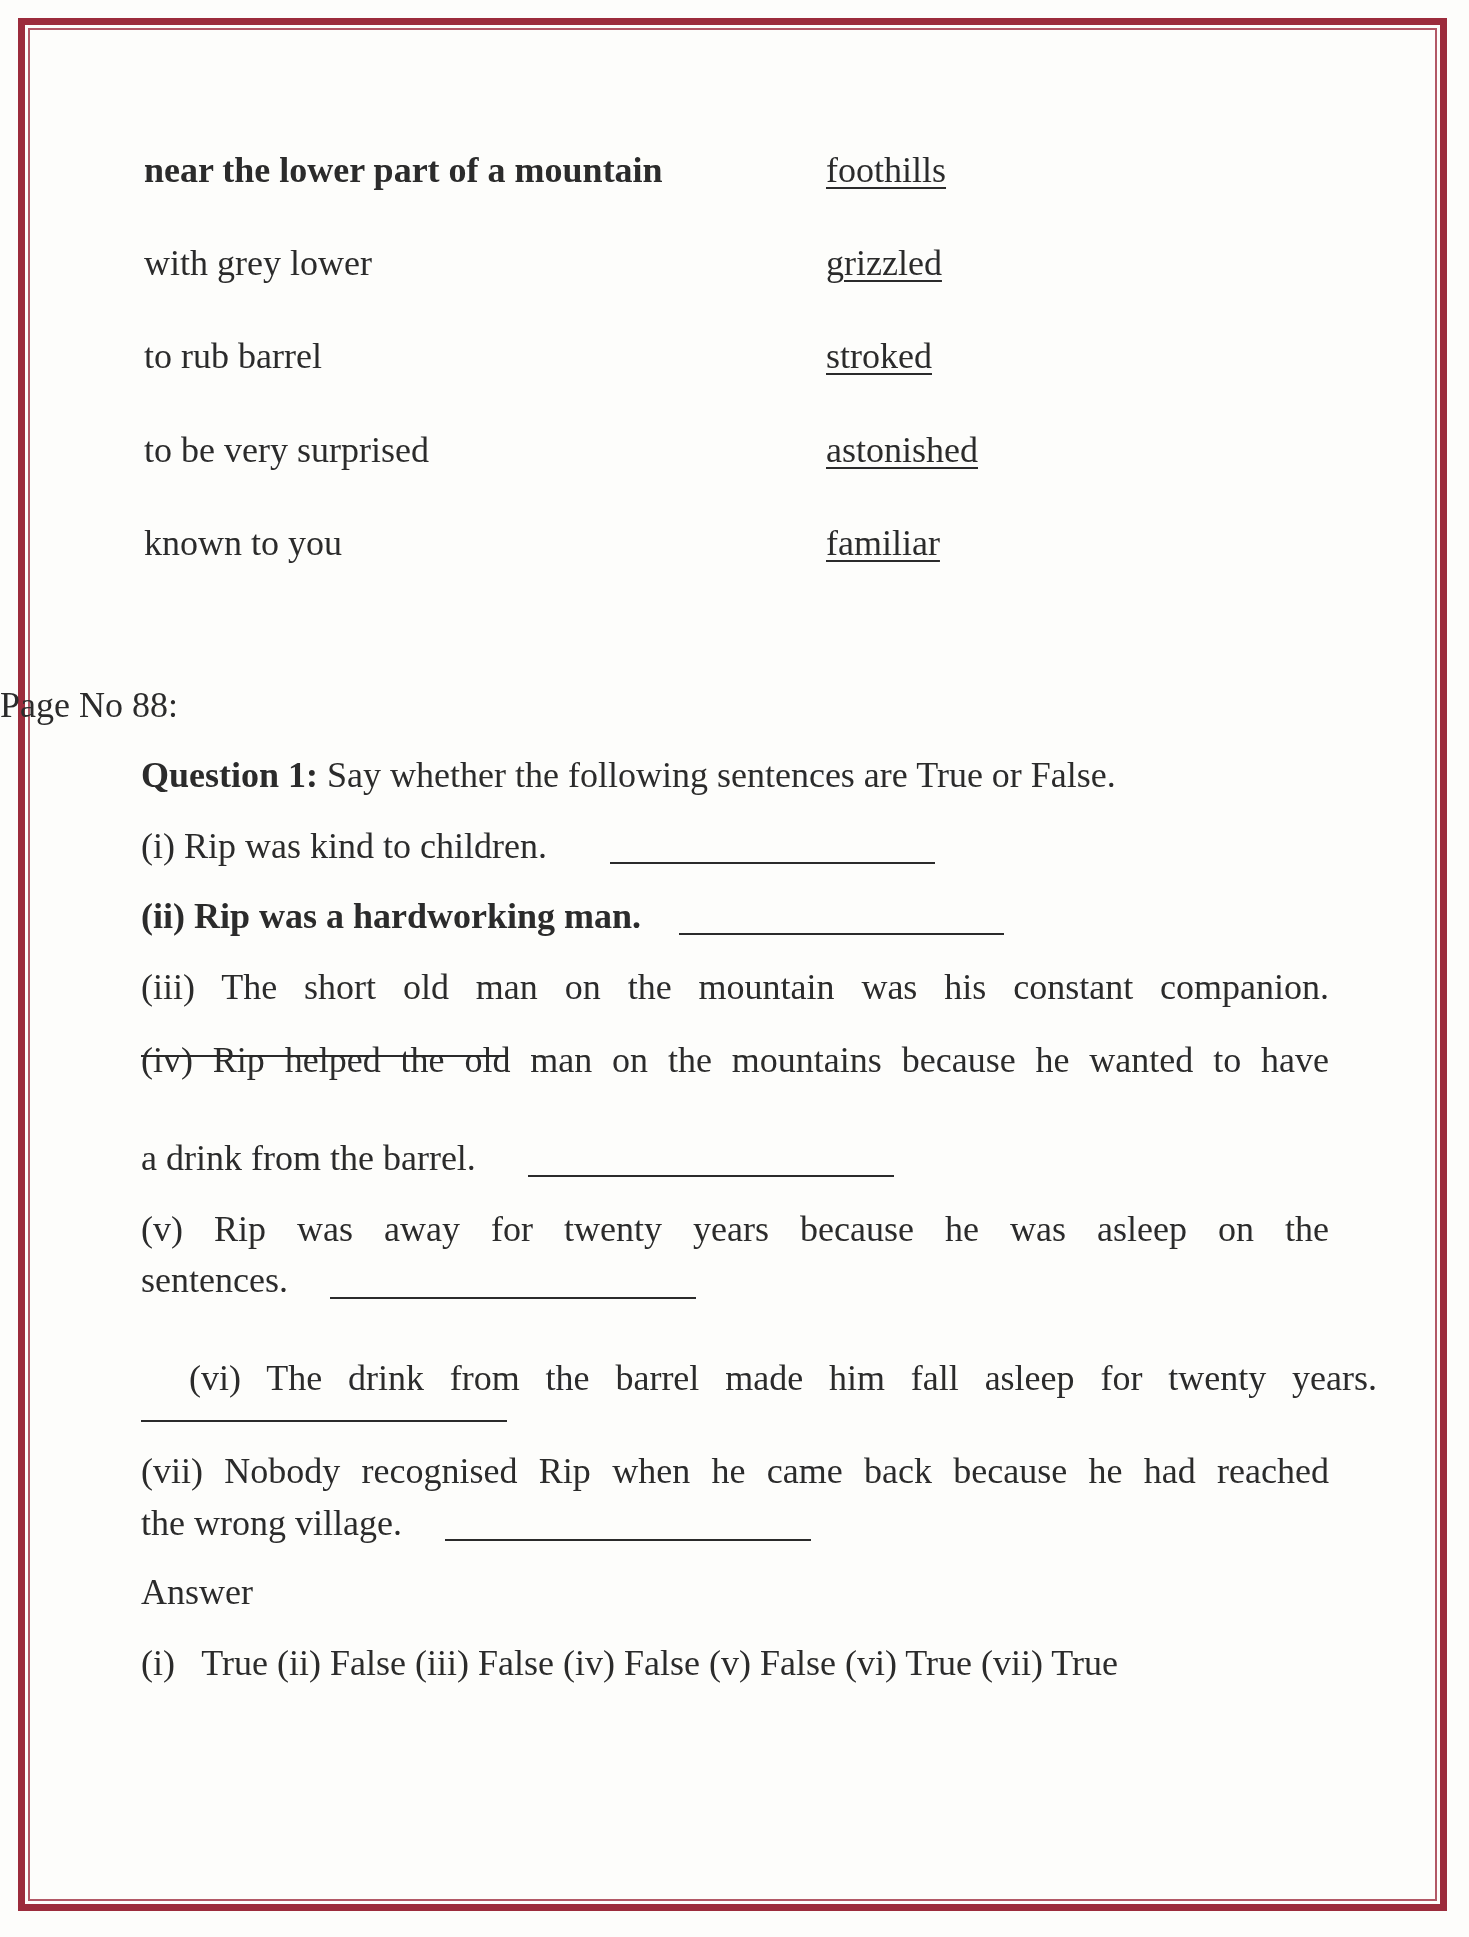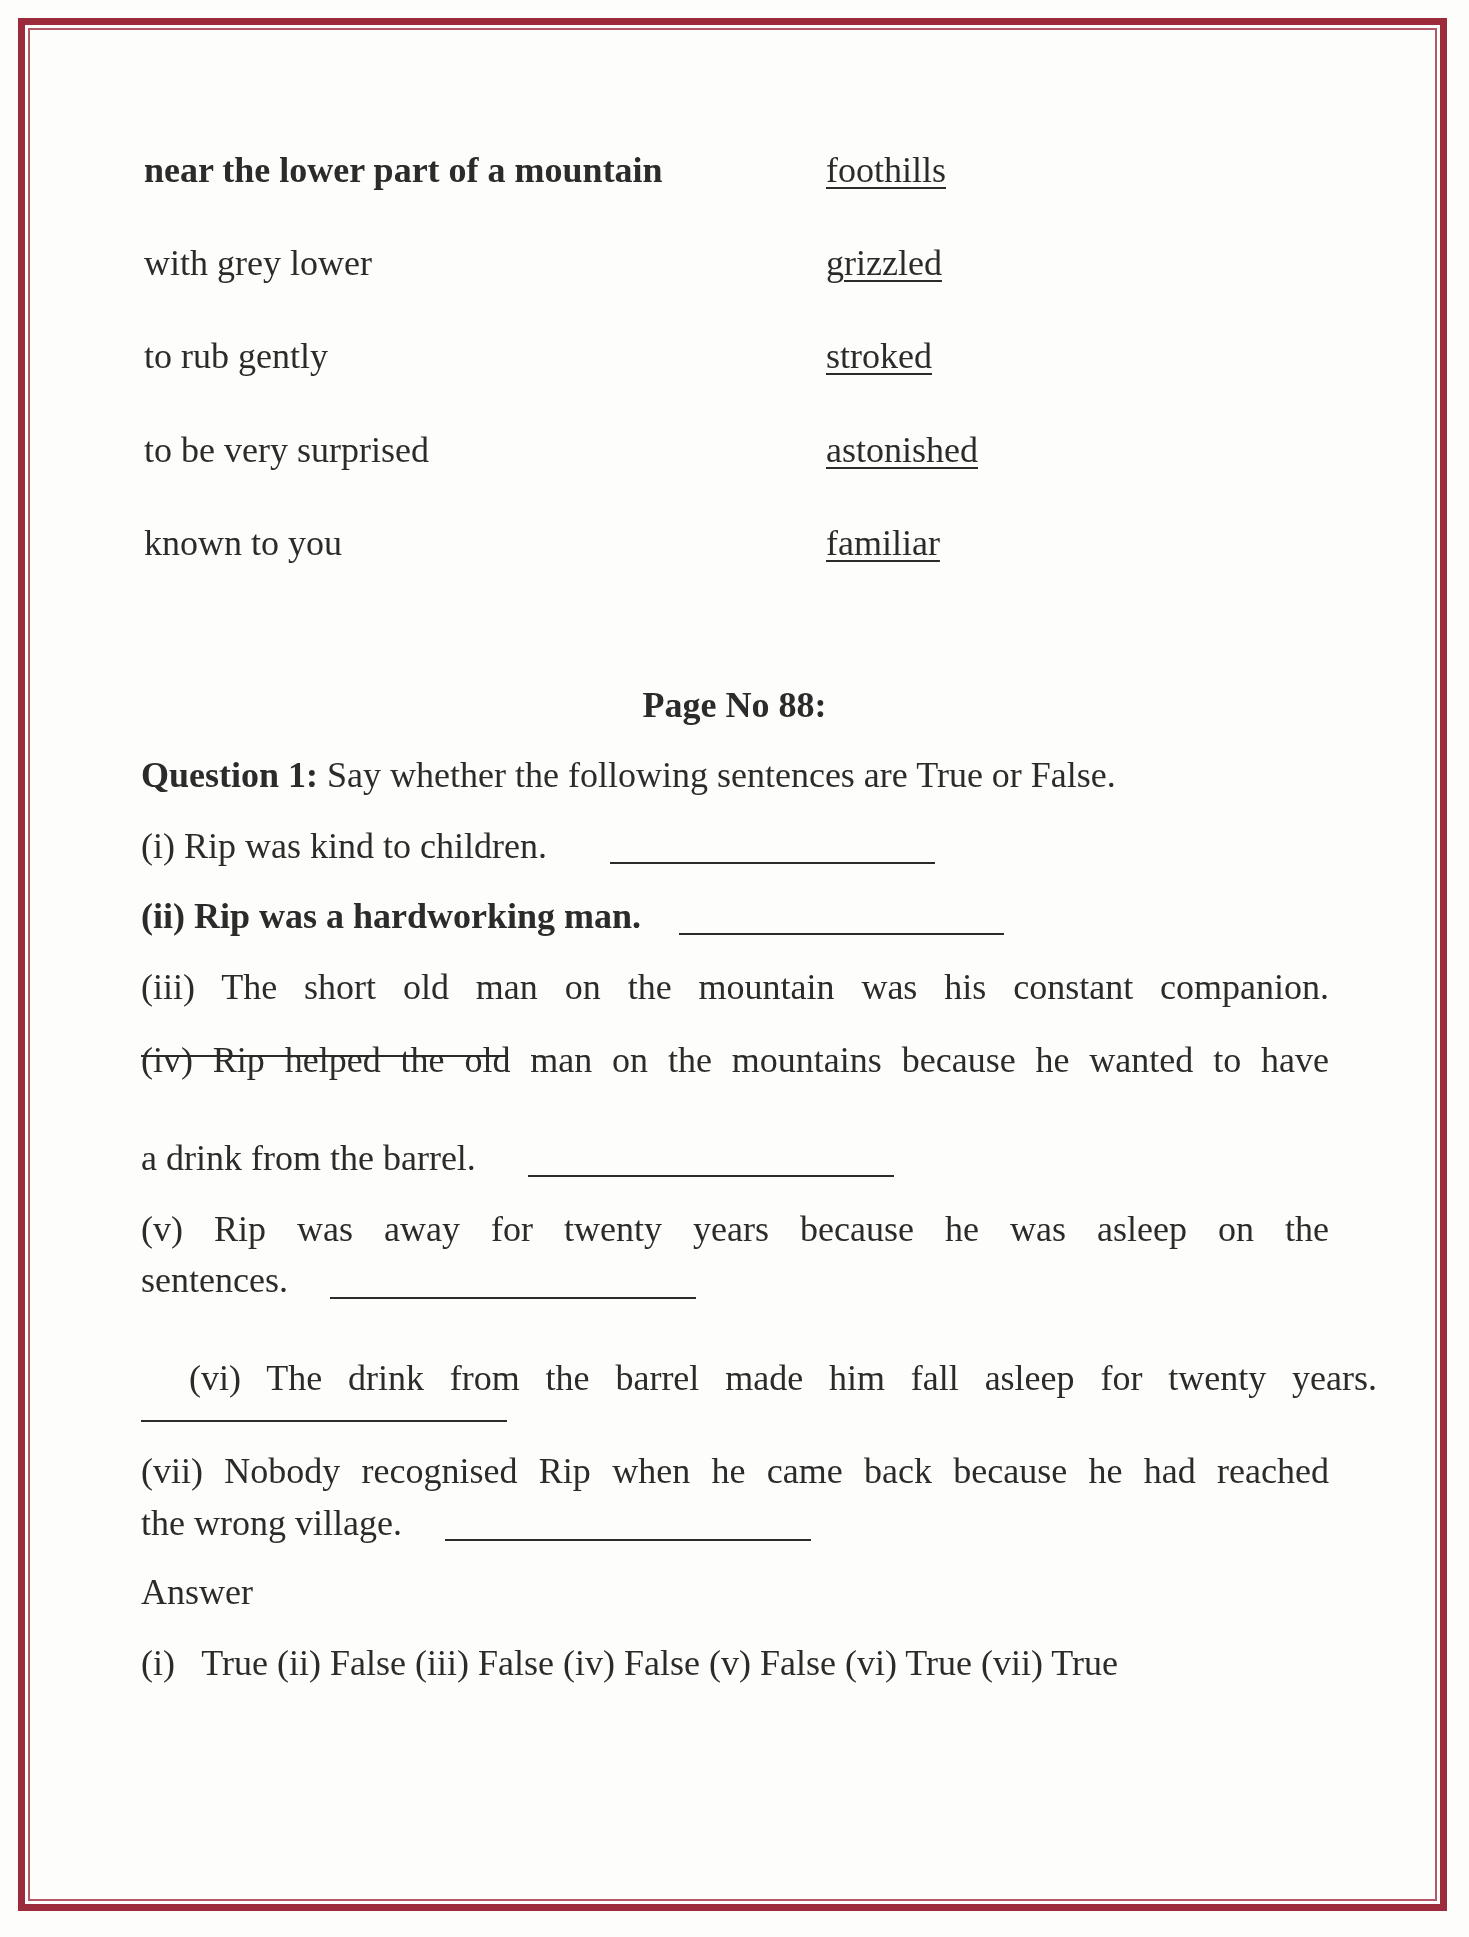--- a/index.html
+++ b/index.html
@@ -21,31 +21,31 @@
 <div class="frame-outer"></div>
 <div class="frame-inner"></div>
 
 <div>
   <div class="line" style="left:144px; top:148px;font-weight:bold;">near the lower part of a mountain</div>
   <div class="line u" style="left:826px; top:148px;text-align:right;">foothills</div>
 
   <div class="line" style="left:144px; top:241px;">with grey lower</div>
   <div class="line u" style="left:826px; top:241px;">grizzled</div>
 
-  <div class="line" style="left:144px; top:334px;">to rub gently</div>
+  <div class="line" style="left:144px; top:334px;">to rub barrel</div>
   <div class="line u" style="left:826px; top:334px;">stroked</div>
 
   <div class="line" style="left:144px; top:428px;">to be very surprised</div>
   <div class="line u" style="left:826px; top:428px;">astonished</div>
 
   <div class="line" style="left:144px; top:521px;">known to you</div>
   <div class="line u" style="left:826px; top:521px;">familiar</div>
 </div>
 
-<div class="line" style="left:0; width:1469px; text-align:center; top:683px; font-weight:bold;">Page No 88:</div>
+<div class="line" style="left:0; width:1469px; text-align:left; top:683px; font-weight:normal;">Page No 88:</div>
 
 <div class="line" style="left:141px; top:753px;"><b>Question 1:</b> <span>Say whether the following sentences are True or False.</span></div>
 
 <div class="line" style="left:141px; top:824px;"><span>(i) Rip was kind to children.</span></div>
 <div class="bline" style="left:610px; width:325px; top:862px;"></div>
 
 <div class="line" style="left:141px; top:894px;font-weight:bold;"><span>(ii) Rip was a hardworking man.</span></div>
 <div class="bline" style="left:679px; width:325px; top:933px;"></div>
 
 <div class="line just" style="top:965px;">(iii) The short old man on the mountain was his constant companion.</div>

